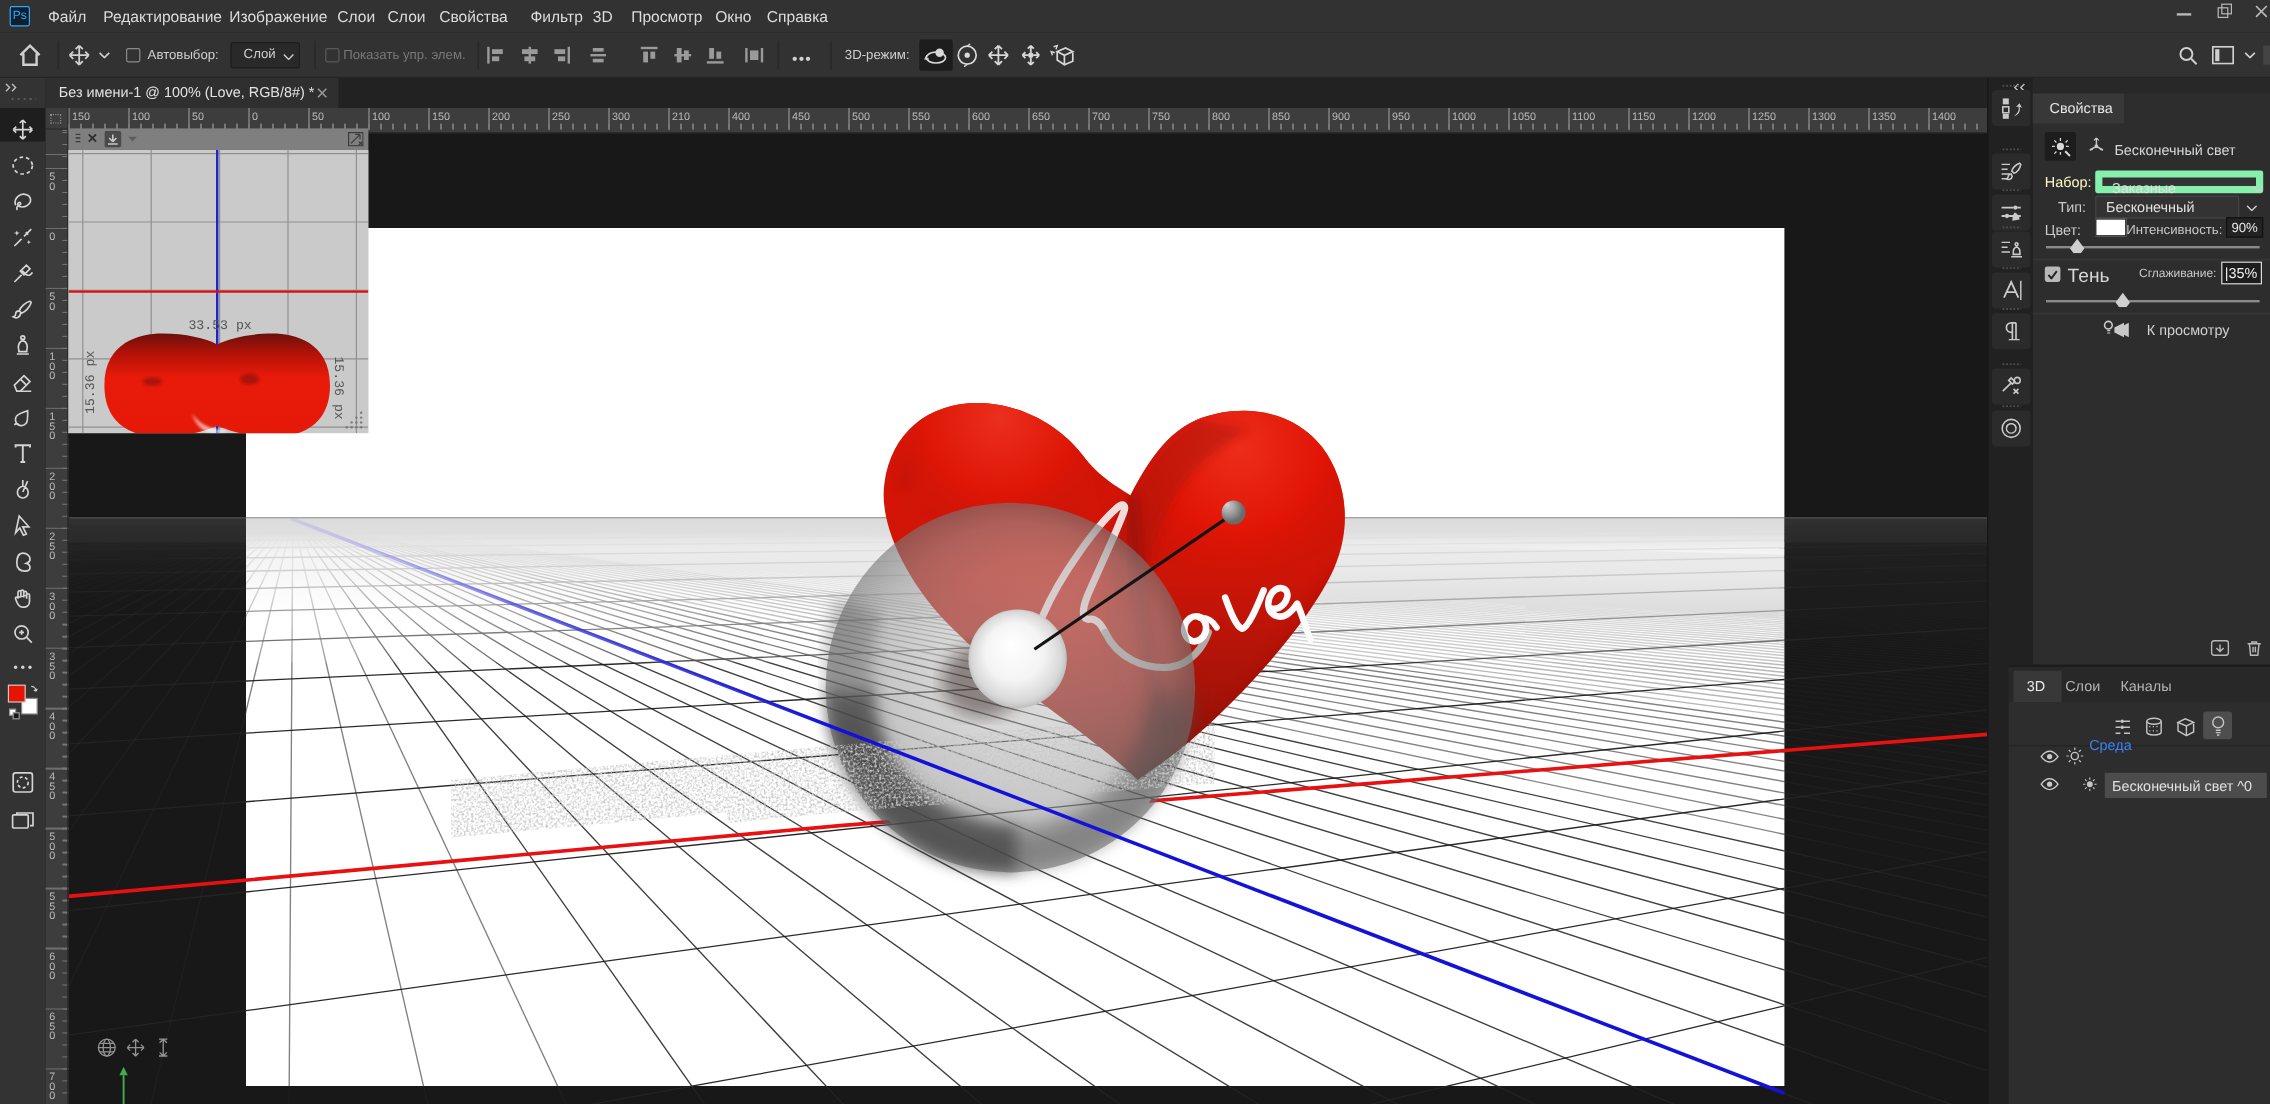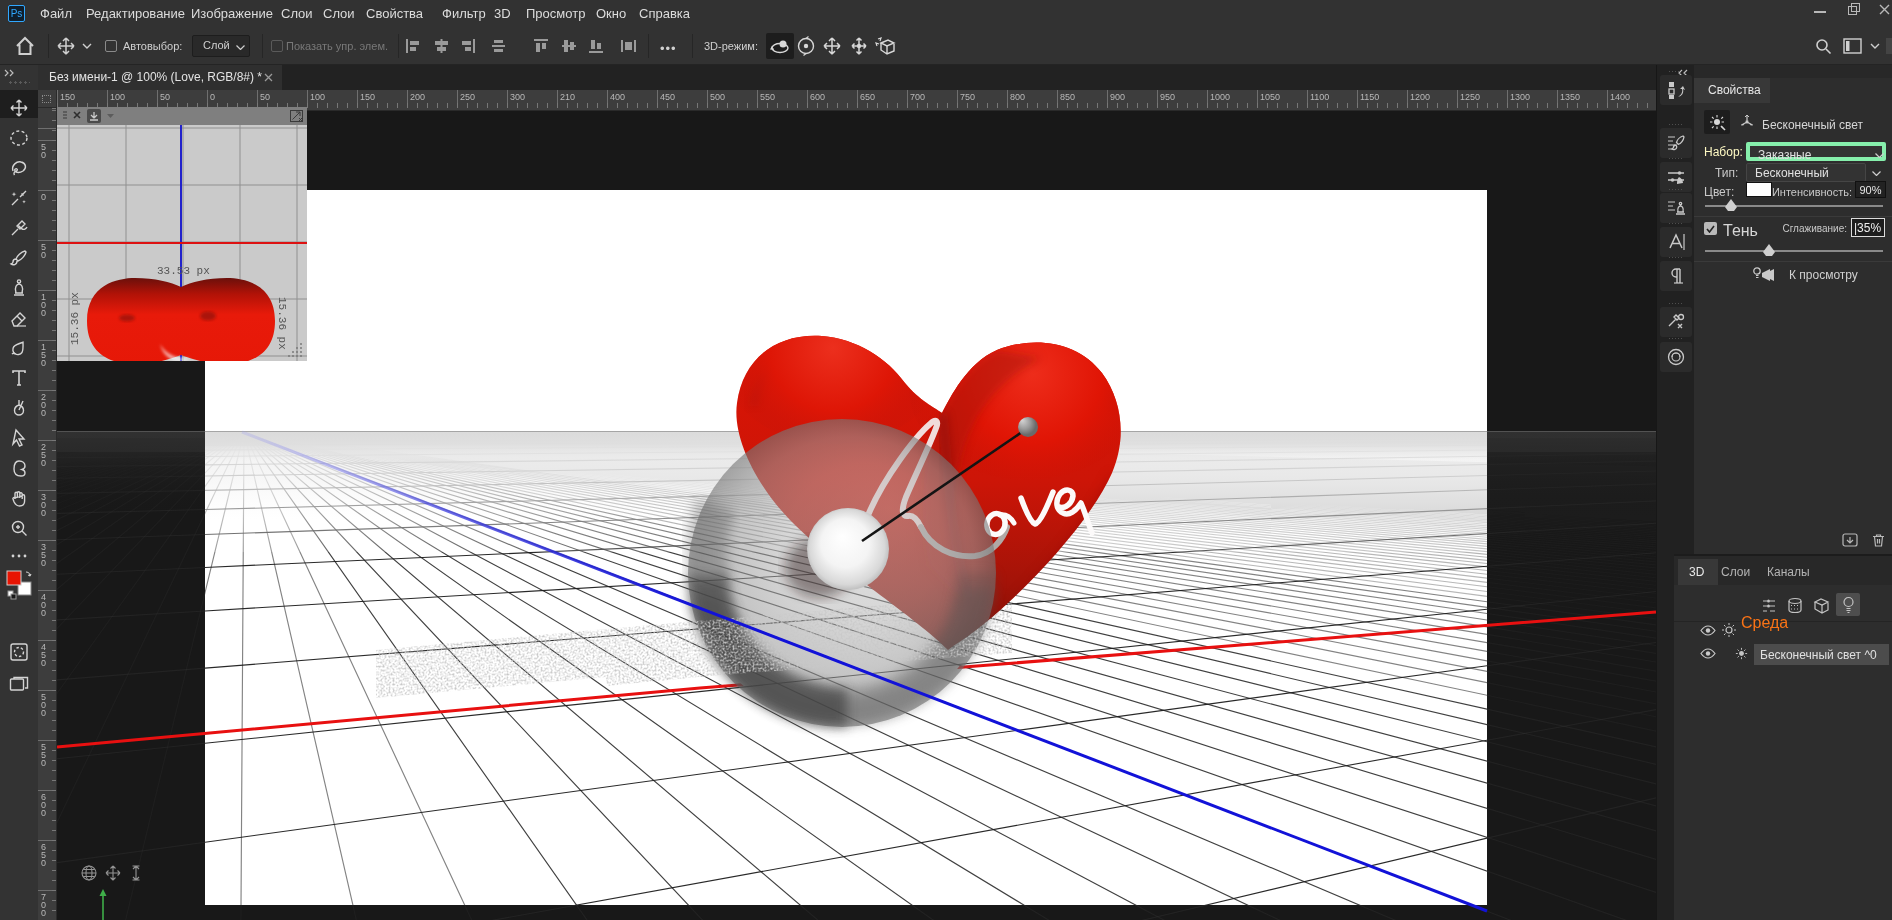--- a/index.html
+++ b/index.html
@@ -626,21 +626,21 @@
       <path d="M8 1v2.4M8 12.6V15M1 8h2.4M12.6 8H15M3 3l1.7 1.7M14 14l-1.7-1.7M14 3l-1.7 1.7M3 14l1.7-1.7" stroke-width="1.1"></path>
 <path d="M12 12l4 4" stroke-width="1.6"></path>
     </svg>
     <svg class="abs" style="left:44px;top:48px" width="18" height="18" viewBox="0 0 18 18" fill="none" stroke="#c9c9c9" stroke-width="1.2">
 <path d="M9 2v7M9 9l-5.5 3M9 9l5.5 3"></path>
       <path d="M9 2l-2 2M9 2l2 2M3.5 12l2.6-.4M14.5 12l-2.6-.4" stroke-width="1"></path>
       <rect x="7.6" y="7.6" width="2.8" height="2.8" fill="#c9c9c9" stroke="none"></rect>
     </svg>
     <div class="abs" style="left:68px;top:53px;color:#d6d6d6;font-size:12px">Бесконечный свет</div>
     <div class="abs" style="left:10px;top:80px;color:#fef9c3;font-size:12px">Набор:</div>
-    <div class="abs" style="left:52px;top:77px;width:140px;height:19px;background:#333;border:4px solid #86efac;border-radius:2px">
+    <div class="abs" style="left:52px;top:77px;width:140px;height:19px;background:#333;border:6px solid #86efac;border-radius:2px">
       <div class="abs" style="left:8px;top:2px;color:#e0e0e0;font-size:12px">Заказные</div>
       <svg class="abs" style="left:125px;top:7px" width="9" height="5" viewBox="0 0 9 5">
         <path d="M0.5 0.5l4 4 4-4" stroke="#cfcfcf" fill="none" stroke-width="1.2"></path>
       </svg>
     </div>
     <div class="abs" style="left:21px;top:101px;color:#c9c9c9;font-size:12px">Тип:</div>
     <div class="abs" style="left:52px;top:98px;width:120px;height:19px;background:#333;border:1px solid #454545;border-radius:2px">
       <div class="abs" style="left:8px;top:2px;color:#e0e0e0;font-size:12px">Бесконечный</div>
       <svg class="abs" style="left:125px;top:7px" width="9" height="5" viewBox="0 0 9 5">
         <path d="M0.5 0.5l4 4 4-4" stroke="#cfcfcf" fill="none" stroke-width="1.2"></path>
@@ -709,21 +709,21 @@
     </svg>
     <div class="abs" style="left:0;top:67px;width:218px;height:1px;background:#242424"></div>
     <svg class="abs" style="left:26px;top:71px" width="16" height="11" viewBox="0 0 16 11" fill="none" stroke="#c9c9c9" stroke-width="1.2">
       <path d="M1 5.5C3.5 2 6 1 8 1s4.5 1 7 4.5C12.5 9 10 10 8 10S3.5 9 1 5.5z"></path>
       <circle cx="8" cy="5.5" r="2.2" fill="#c9c9c9" stroke="none"></circle>
     </svg>
     <svg class="abs" style="left:47px;top:68px" width="16" height="16" viewBox="0 0 16 16" stroke="#c4c4c4" fill="none" stroke-width="1.2">
       <circle cx="8" cy="8" r="3"></circle>
       <path d="M8 1v2M8 13v2M1 8h2M13 8h2M3 3l1.5 1.5M13 13l-1.5-1.5M13 3l-1.5 1.5M3 13l1.5-1.5" stroke-width="1"></path>
     </svg>
-    <div class="abs" style="left:67px;top:60px;color:#f97316;font-size:16px">Среда</div>
+    <div class="abs" style="left:67px;top:60px;color:#3b82f6;font-size:12px">Среда</div>
     <div class="abs" style="left:80px;top:90px;width:135px;height:21px;background:#4c4c4c"></div>
     <svg class="abs" style="left:26px;top:94px" width="16" height="11" viewBox="0 0 16 11" fill="none" stroke="#c9c9c9" stroke-width="1.2">
       <path d="M1 5.5C3.5 2 6 1 8 1s4.5 1 7 4.5C12.5 9 10 10 8 10S3.5 9 1 5.5z"></path>
       <circle cx="8" cy="5.5" r="2.2" fill="#c9c9c9" stroke="none"></circle>
     </svg>
     <svg class="abs" style="left:60px;top:92px" width="15" height="15" viewBox="0 0 16 16" stroke="#c4c4c4" fill="none" stroke-width="1.2">
       <circle cx="8" cy="8" r="2.6" fill="#c4c4c4" stroke="none"></circle>
       <path d="M8 2v2M8 12v2M2 8h2M12 8h2M3.8 3.8l1.4 1.4M12.2 12.2l-1.4-1.4M12.2 3.8l-1.4 1.4M3.8 12.2l1.4-1.4" stroke-width="1"></path>
     </svg>
     <div class="abs" style="left:86px;top:94px;color:#e0e0e0;font-size:12px">Бесконечный свет ^0</div>

